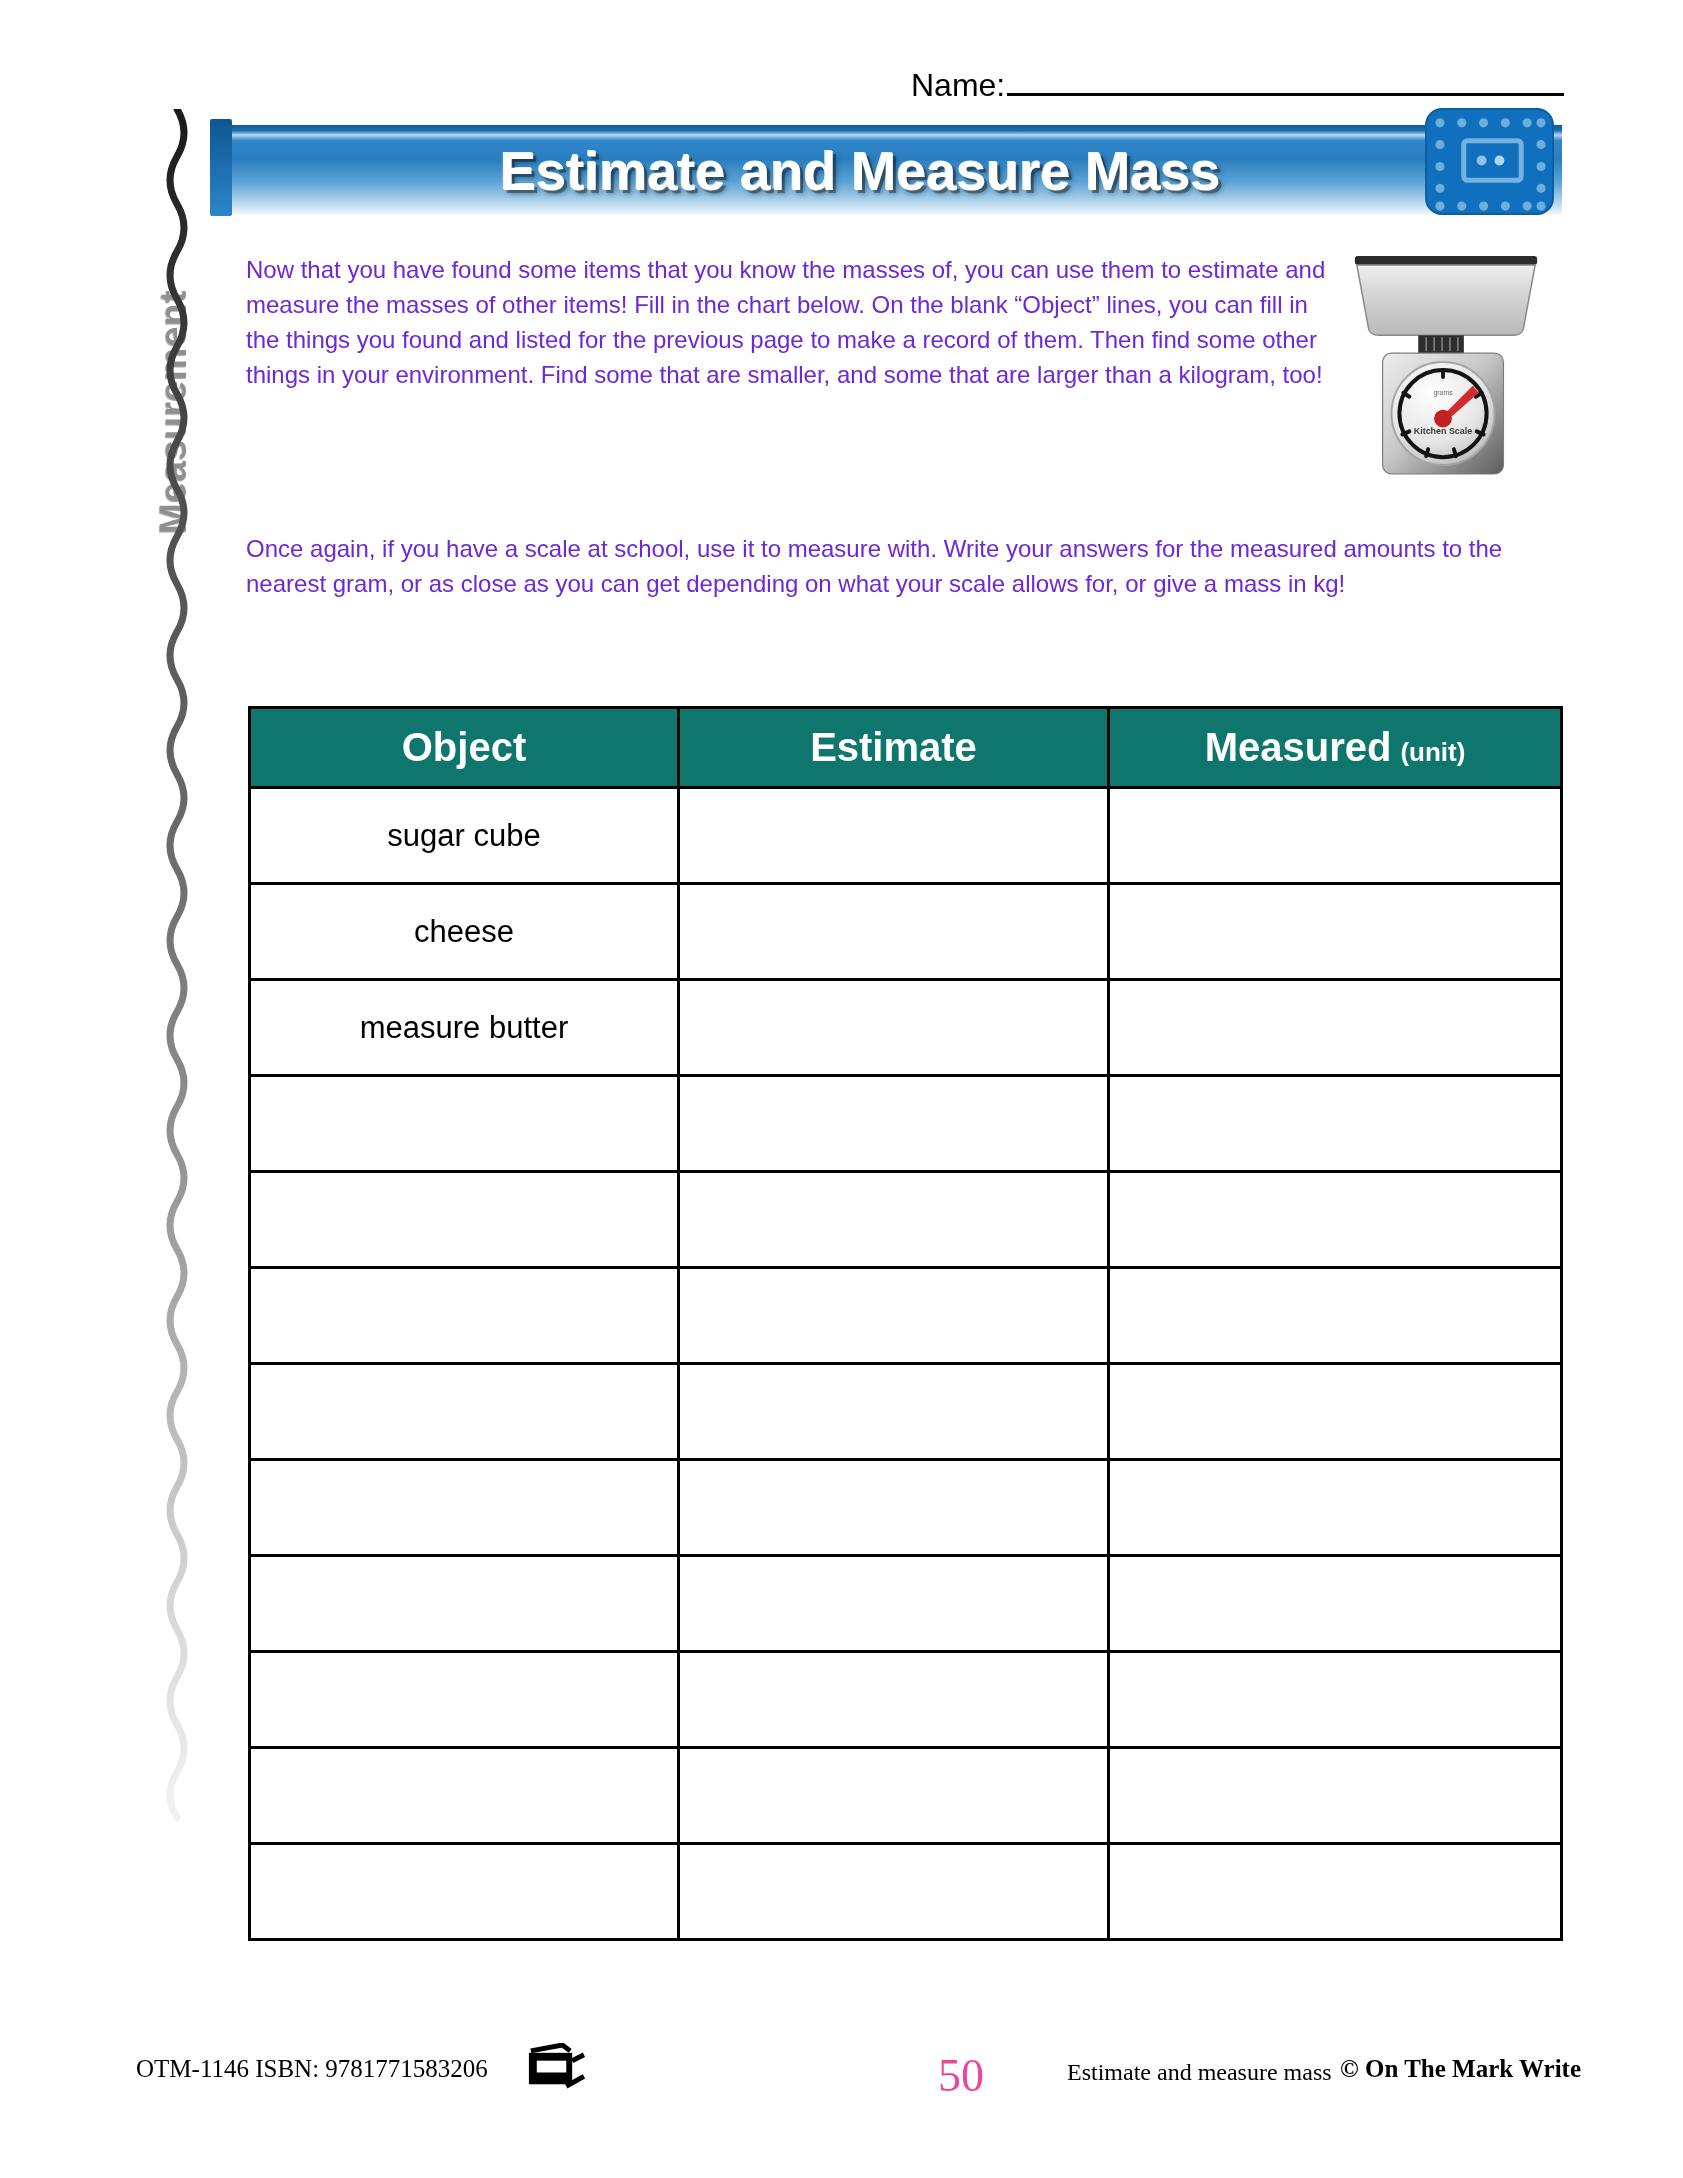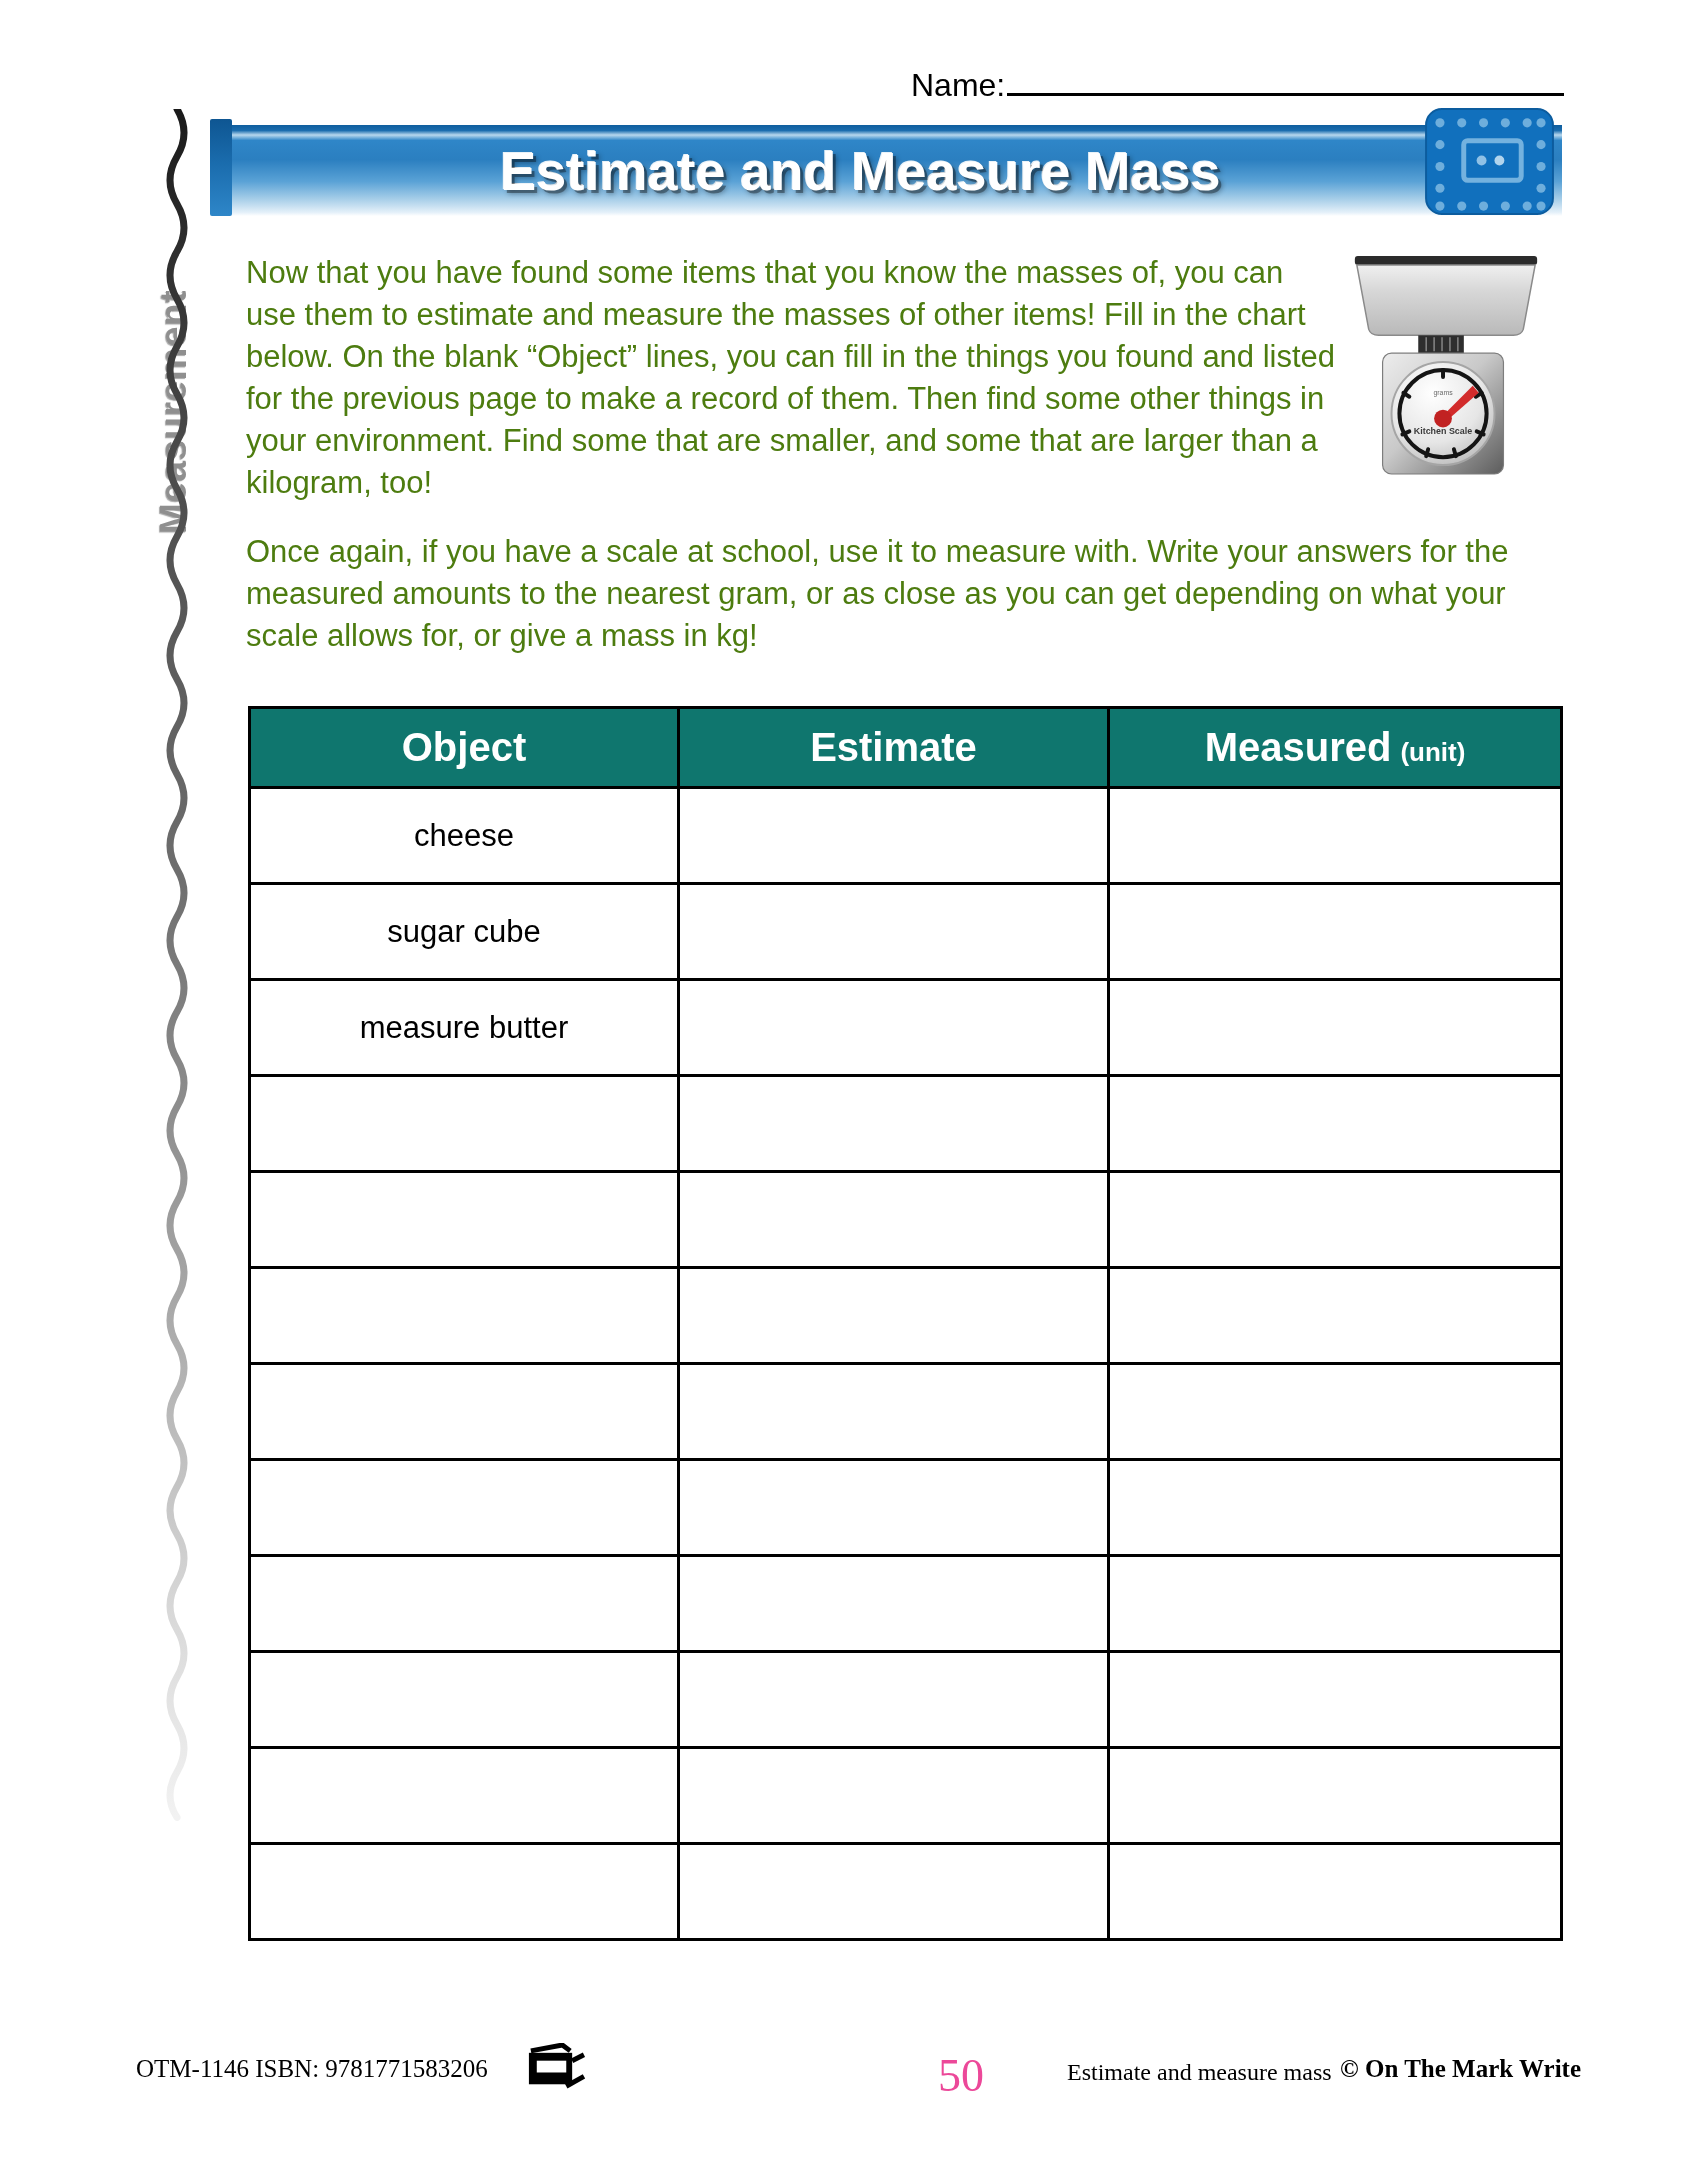--- a/index.html
+++ b/index.html
@@ -139,23 +139,23 @@
     position: absolute;
     left: 1339px;
     top: 246px;
     width: 213px;
     height: 248px;
   }
 
   
   .para {
     position: absolute;
-    font-size: 31px;
-    line-height: 42px;
-    color: #4d7c0f;
+    font-size: 24px;
+    line-height: 35px;
+    color: #6d28d9;
     text-align: left;
   }
   #para1 { left: 246px; top: 252px; width: 1094px; }
   #para2 { left: 246px; top: 531px; width: 1307px; }
 
   
   .sheet-table {
     position: absolute;
     left: 248px;
     top: 706px;
@@ -370,26 +370,26 @@
         <th>
           <span class="th-inner">
             <span>Measured</span>
             <span class="th-sub">(unit)</span>
           </span>
         </th>
       </tr>
     </thead>
     <tbody id="table-body">
         <tr>
+          <td>sugar cube</td>
+          <td></td>
+          <td></td>
+        </tr>
+        <tr>
           <td>cheese</td>
-          <td></td>
-          <td></td>
-        </tr>
-        <tr>
-          <td>sugar cube</td>
           <td></td>
           <td></td>
         </tr>
         <tr>
           <td>measure butter</td>
           <td></td>
           <td></td>
         </tr>
         <tr>
           <td></td>

